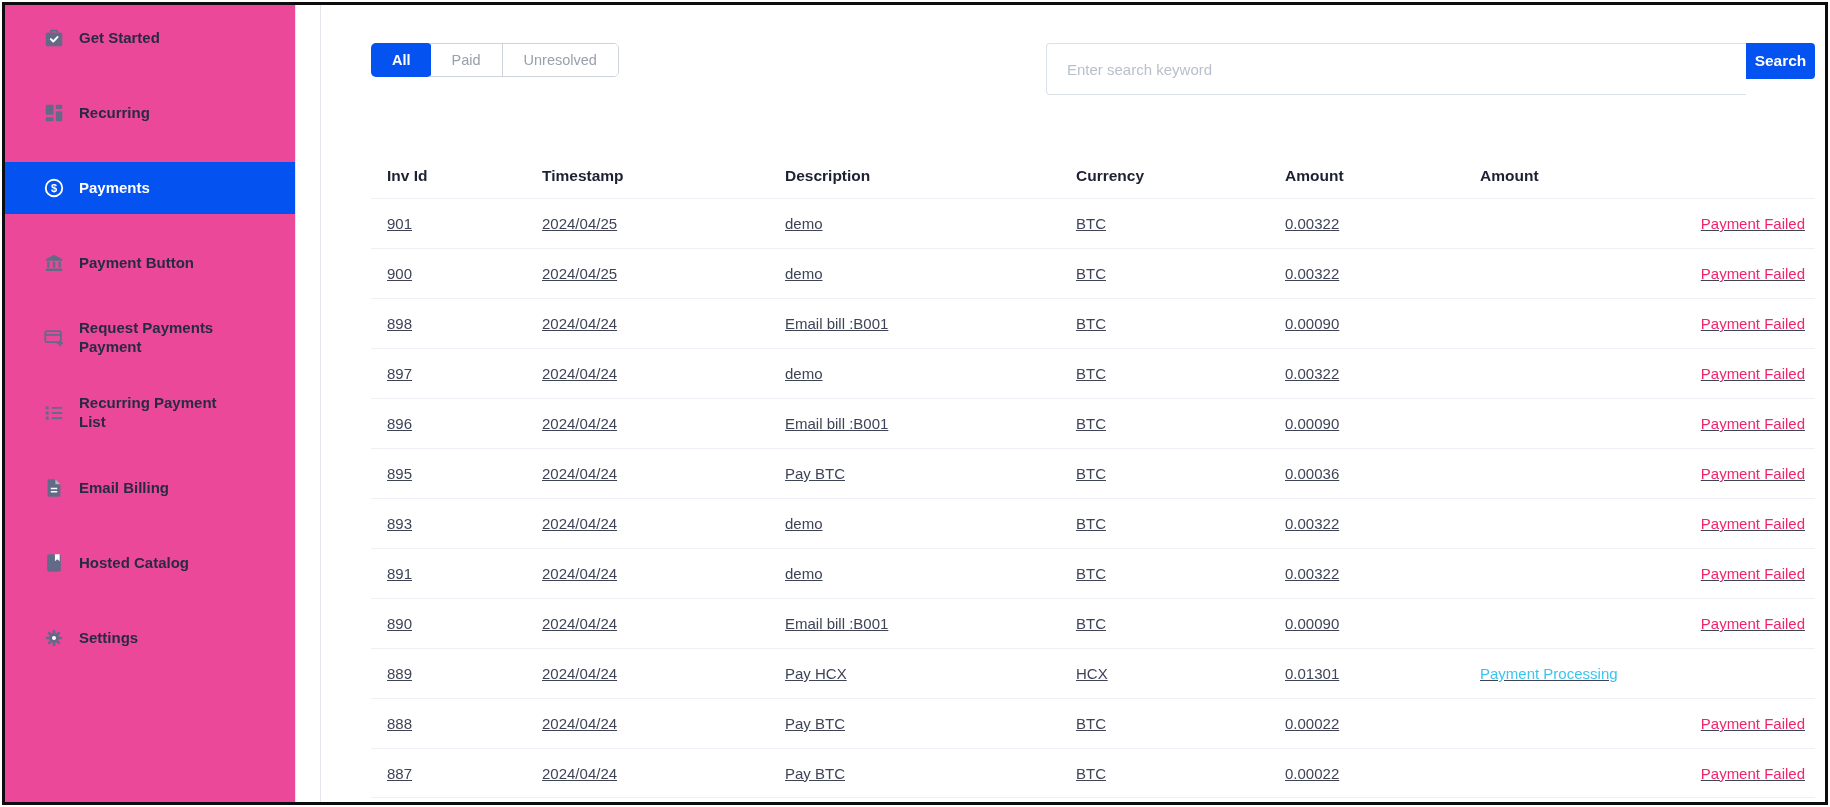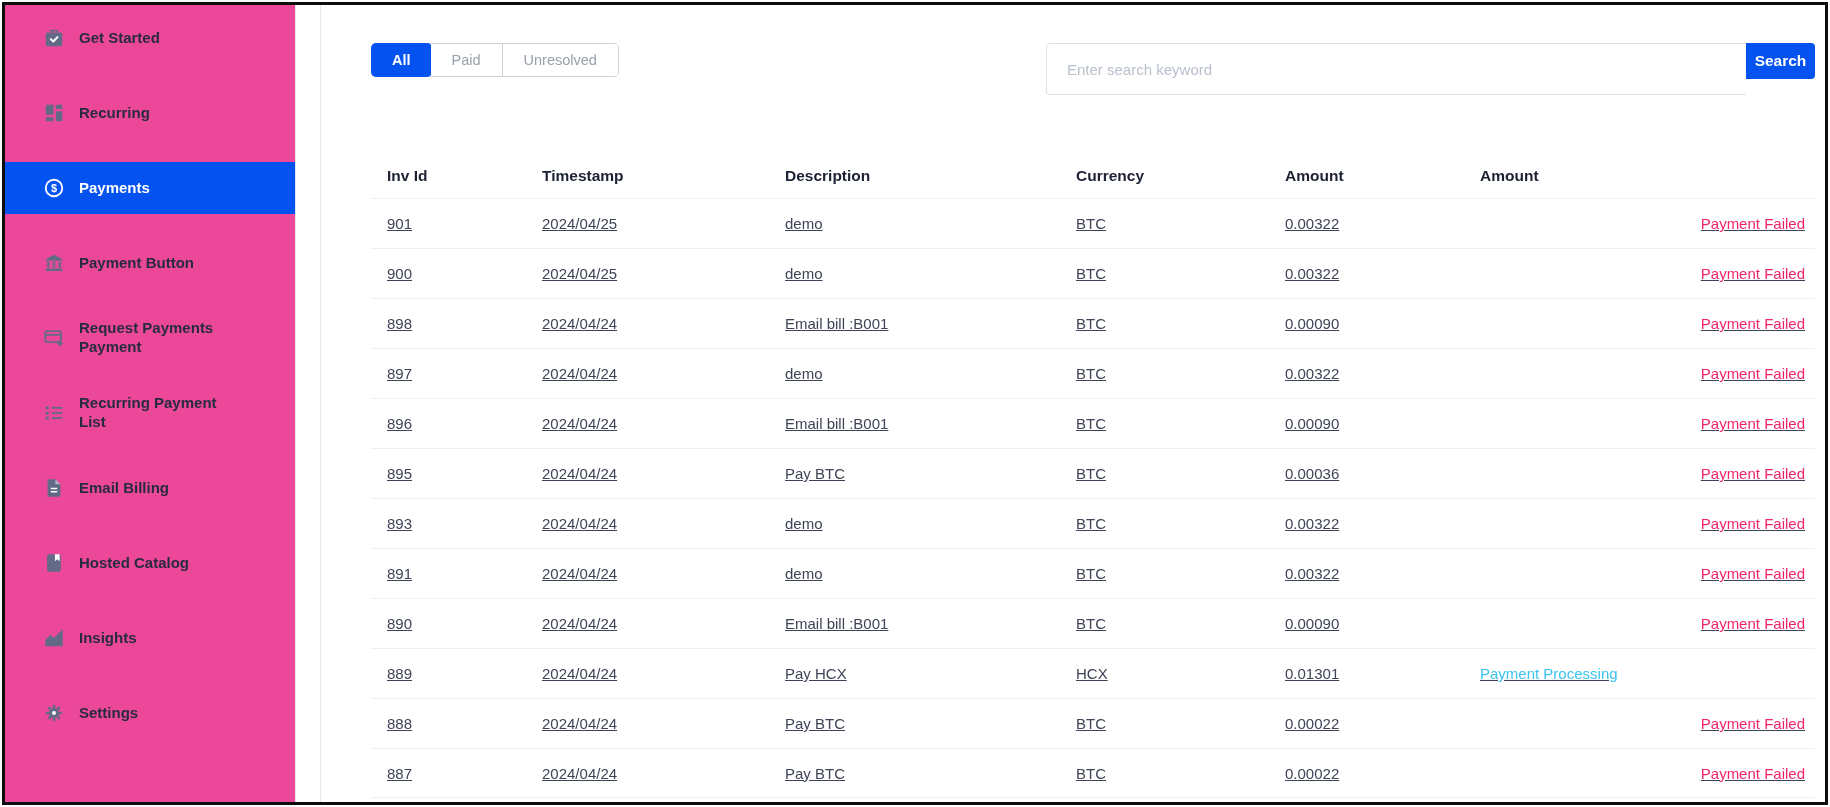--- a/index.html
+++ b/index.html
@@ -165,28 +165,20 @@
             <svg viewBox="0 0 24 24">
               <rect x="4.5" y="2.5" width="15" height="19" rx="2" fill="currentColor"></rect>
               <path d="M13 2.5v7.6l2.6-2.1 2.6 2.1V2.5z" fill="#fff"></path>
             </svg>
           </span>
           <span class="nlabel">Hosted Catalog</span>
         </div>
         <div class="nav-item">
           <span class="nicon">
             <svg viewBox="0 0 24 24">
-              <path d="M2.5 21v-6.5L8 8.5l4 3.5 9.5-9.5V21z" fill="currentColor"></path>
-            </svg>
-          </span>
-          <span class="nlabel">Insights</span>
-        </div>
-        <div class="nav-item">
-          <span class="nicon">
-            <svg viewBox="0 0 24 24">
               <g fill="currentColor">
                 <rect x="10.6" y="3" width="2.8" height="18" rx="1.2"></rect>
                 <rect x="10.6" y="3" width="2.8" height="18" rx="1.2" transform="rotate(45 12 12)"></rect>
                 <rect x="10.6" y="3" width="2.8" height="18" rx="1.2" transform="rotate(90 12 12)"></rect>
                 <rect x="10.6" y="3" width="2.8" height="18" rx="1.2" transform="rotate(135 12 12)"></rect>
                 <circle cx="12" cy="12" r="5.4"></circle>
               </g>
               <circle cx="12" cy="12" r="2.2" fill="#fff"></circle>
             </svg>
           </span>

